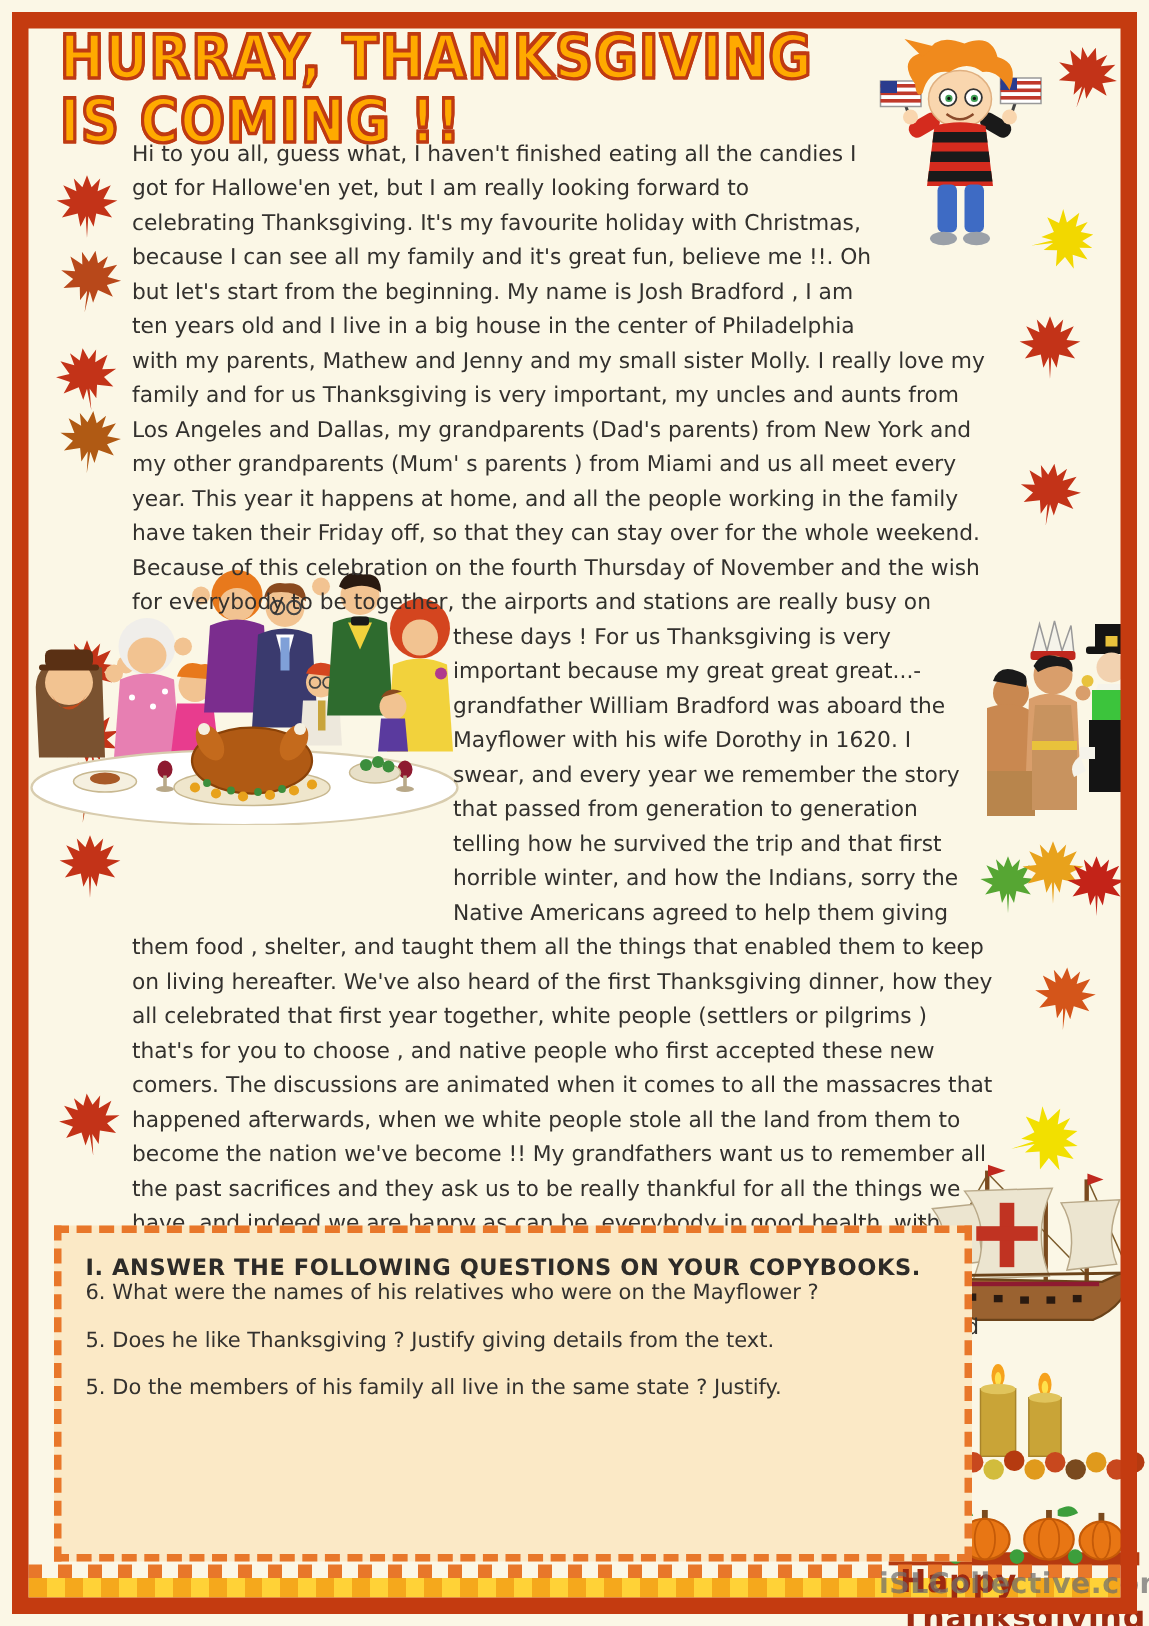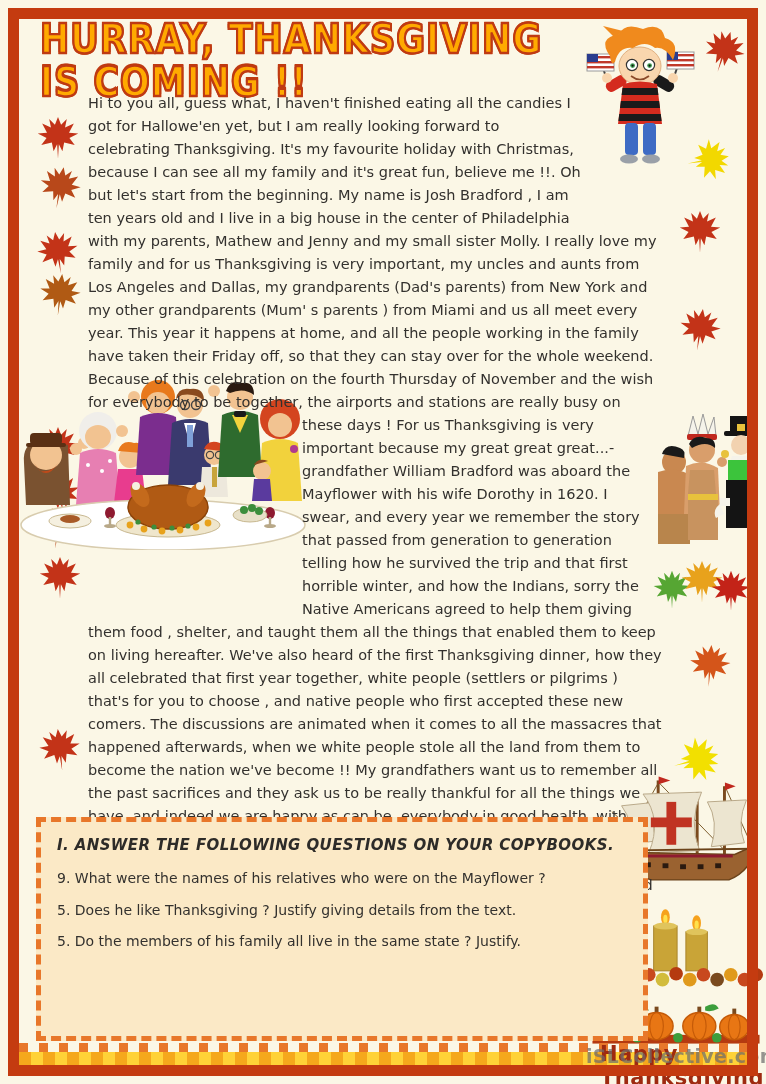--- a/index.html
+++ b/index.html
@@ -26,21 +26,21 @@
     font-size:14.5px;line-height:23px;color:#33312e;text-align:left;
   }
   .spacer-boy{float:right;width:78px;height:122px;}
   .spacer-family{float:left;width:214px;height:198px;}
   .spacer-natives{float:right;width:14px;height:135px;}
   
   .qbox{
     position:absolute;left:36px;top:817px;width:566px;height:190px;z-index:3;
     background:#fbe9c6;border:5px dashed #e8772a;padding:14px 20px 10px 16px;
   }
-  .qbox .heading{font-size:15px;font-weight:bold;color:#2d2b28;letter-spacing:.4px;margin-bottom:16px;font-style:italic;}
+  .qbox .heading{font-size:15px;font-weight:bold;color:#2d2b28;letter-spacing:.4px;}
   .qbox .q{font-size:14px;color:#33312e;margin-bottom:15.5px;}
   
   .checker-top{
     position:absolute;left:19px;right:19px;top:1043px;height:9px;z-index:4;
     background:repeating-linear-gradient(90deg,#e8772a 0 9px,rgba(0,0,0,0) 9px 20px);
   }
   .checker-bottom{
     position:absolute;left:19px;right:19px;top:1052px;height:13px;z-index:4;
     background:repeating-linear-gradient(90deg,#f5a81c 0 12px,#ffd237 12px 24px);
   }
@@ -480,21 +480,21 @@
     <div class="spacer-boy"></div>
     <span>Hi to you all, guess what, I haven't finished eating all the candies I got for Hallowe'en yet, but I am really looking forward to celebrating Thanksgiving. It's my favourite holiday with Christmas, because I can see all my family and it's great fun, believe me !!. Oh but let's start from the beginning. My name is Josh  Bradford , I am ten years old and I live in a big house in the center of Philadelphia  with my parents, Mathew  and Jenny and my small sister Molly. I really love my family and for us Thanksgiving is very important, my uncles and aunts from Los Angeles and Dallas, my grandparents (Dad's parents) from New York and my other grandparents (Mum' s parents ) from Miami and us all meet every year. This year it happens at home, and all the people working in the family have taken their Friday off, so that they can stay over for the whole weekend. Because of this celebration on the fourth Thursday of November and the wish for everybody to be together, the airports and stations are really busy on these days ! For us </span>
     <div class="spacer-family"></div>
     <div class="spacer-natives"></div>
     <span>Thanksgiving is very important because my great great great...- grandfather William Bradford was aboard the Mayflower with his wife Dorothy in 1620. I swear, and every year we remember the story that passed from generation to generation  telling how he survived the trip and that first horrible winter, and how the Indians, sorry the Native Americans   agreed to help them giving them food  , shelter, and taught </span>
     <span>them all the things that enabled them to keep on living hereafter. We've also heard of the first Thanksgiving dinner, how they  all celebrated that first  year together, white people  (settlers or pilgrims ) that's for you to choose , and native  people who first accepted these new comers. The discussions are animated when it comes to all the massacres that happened afterwards, when we white people stole all the land from them to become the nation we've become !! My grandfathers want us to remember all the past sacrifices and they ask us to be really thankful for all the things we have, and indeed we are happy as can be, everybody in good health, with good jobs, nice houses and plenty of friends ! Believe me , that is very important and it's great fun  preparing the dinner together , with that huge turkey (sometimes it's difficult to put it in the oven !! ) and we all give a hand  peeling vegetables ,  making the pies and all, the kitchen is  like  airports or stations, very, very busy. After we watch football on TV !!.But that's so cool, for sure, I wish you all a very happy Thanksgiving !!</span>
   </div>
 
   <div class="qbox">
     <div class="heading">I. ANSWER THE FOLLOWING QUESTIONS ON YOUR COPYBOOKS.</div>
-    <div class="q">9. What were the names of his relatives who were on the Mayflower ?</div>
+    <div class="q">6. What were the names of his relatives who were on the Mayflower ?</div>
     <div class="q">5. Does he like Thanksgiving ? Justify giving details from the text.</div>
     <div class="q">5. Do the members of his family all live in the same state ? Justify.</div>
   </div>
 
   <div class="checker-top"></div>
   <div class="checker-bottom"></div>
 
   <div class="banner-text">Happy Thanksgiving</div>
   <div class="watermark">iSLCollective.com</div>
 

